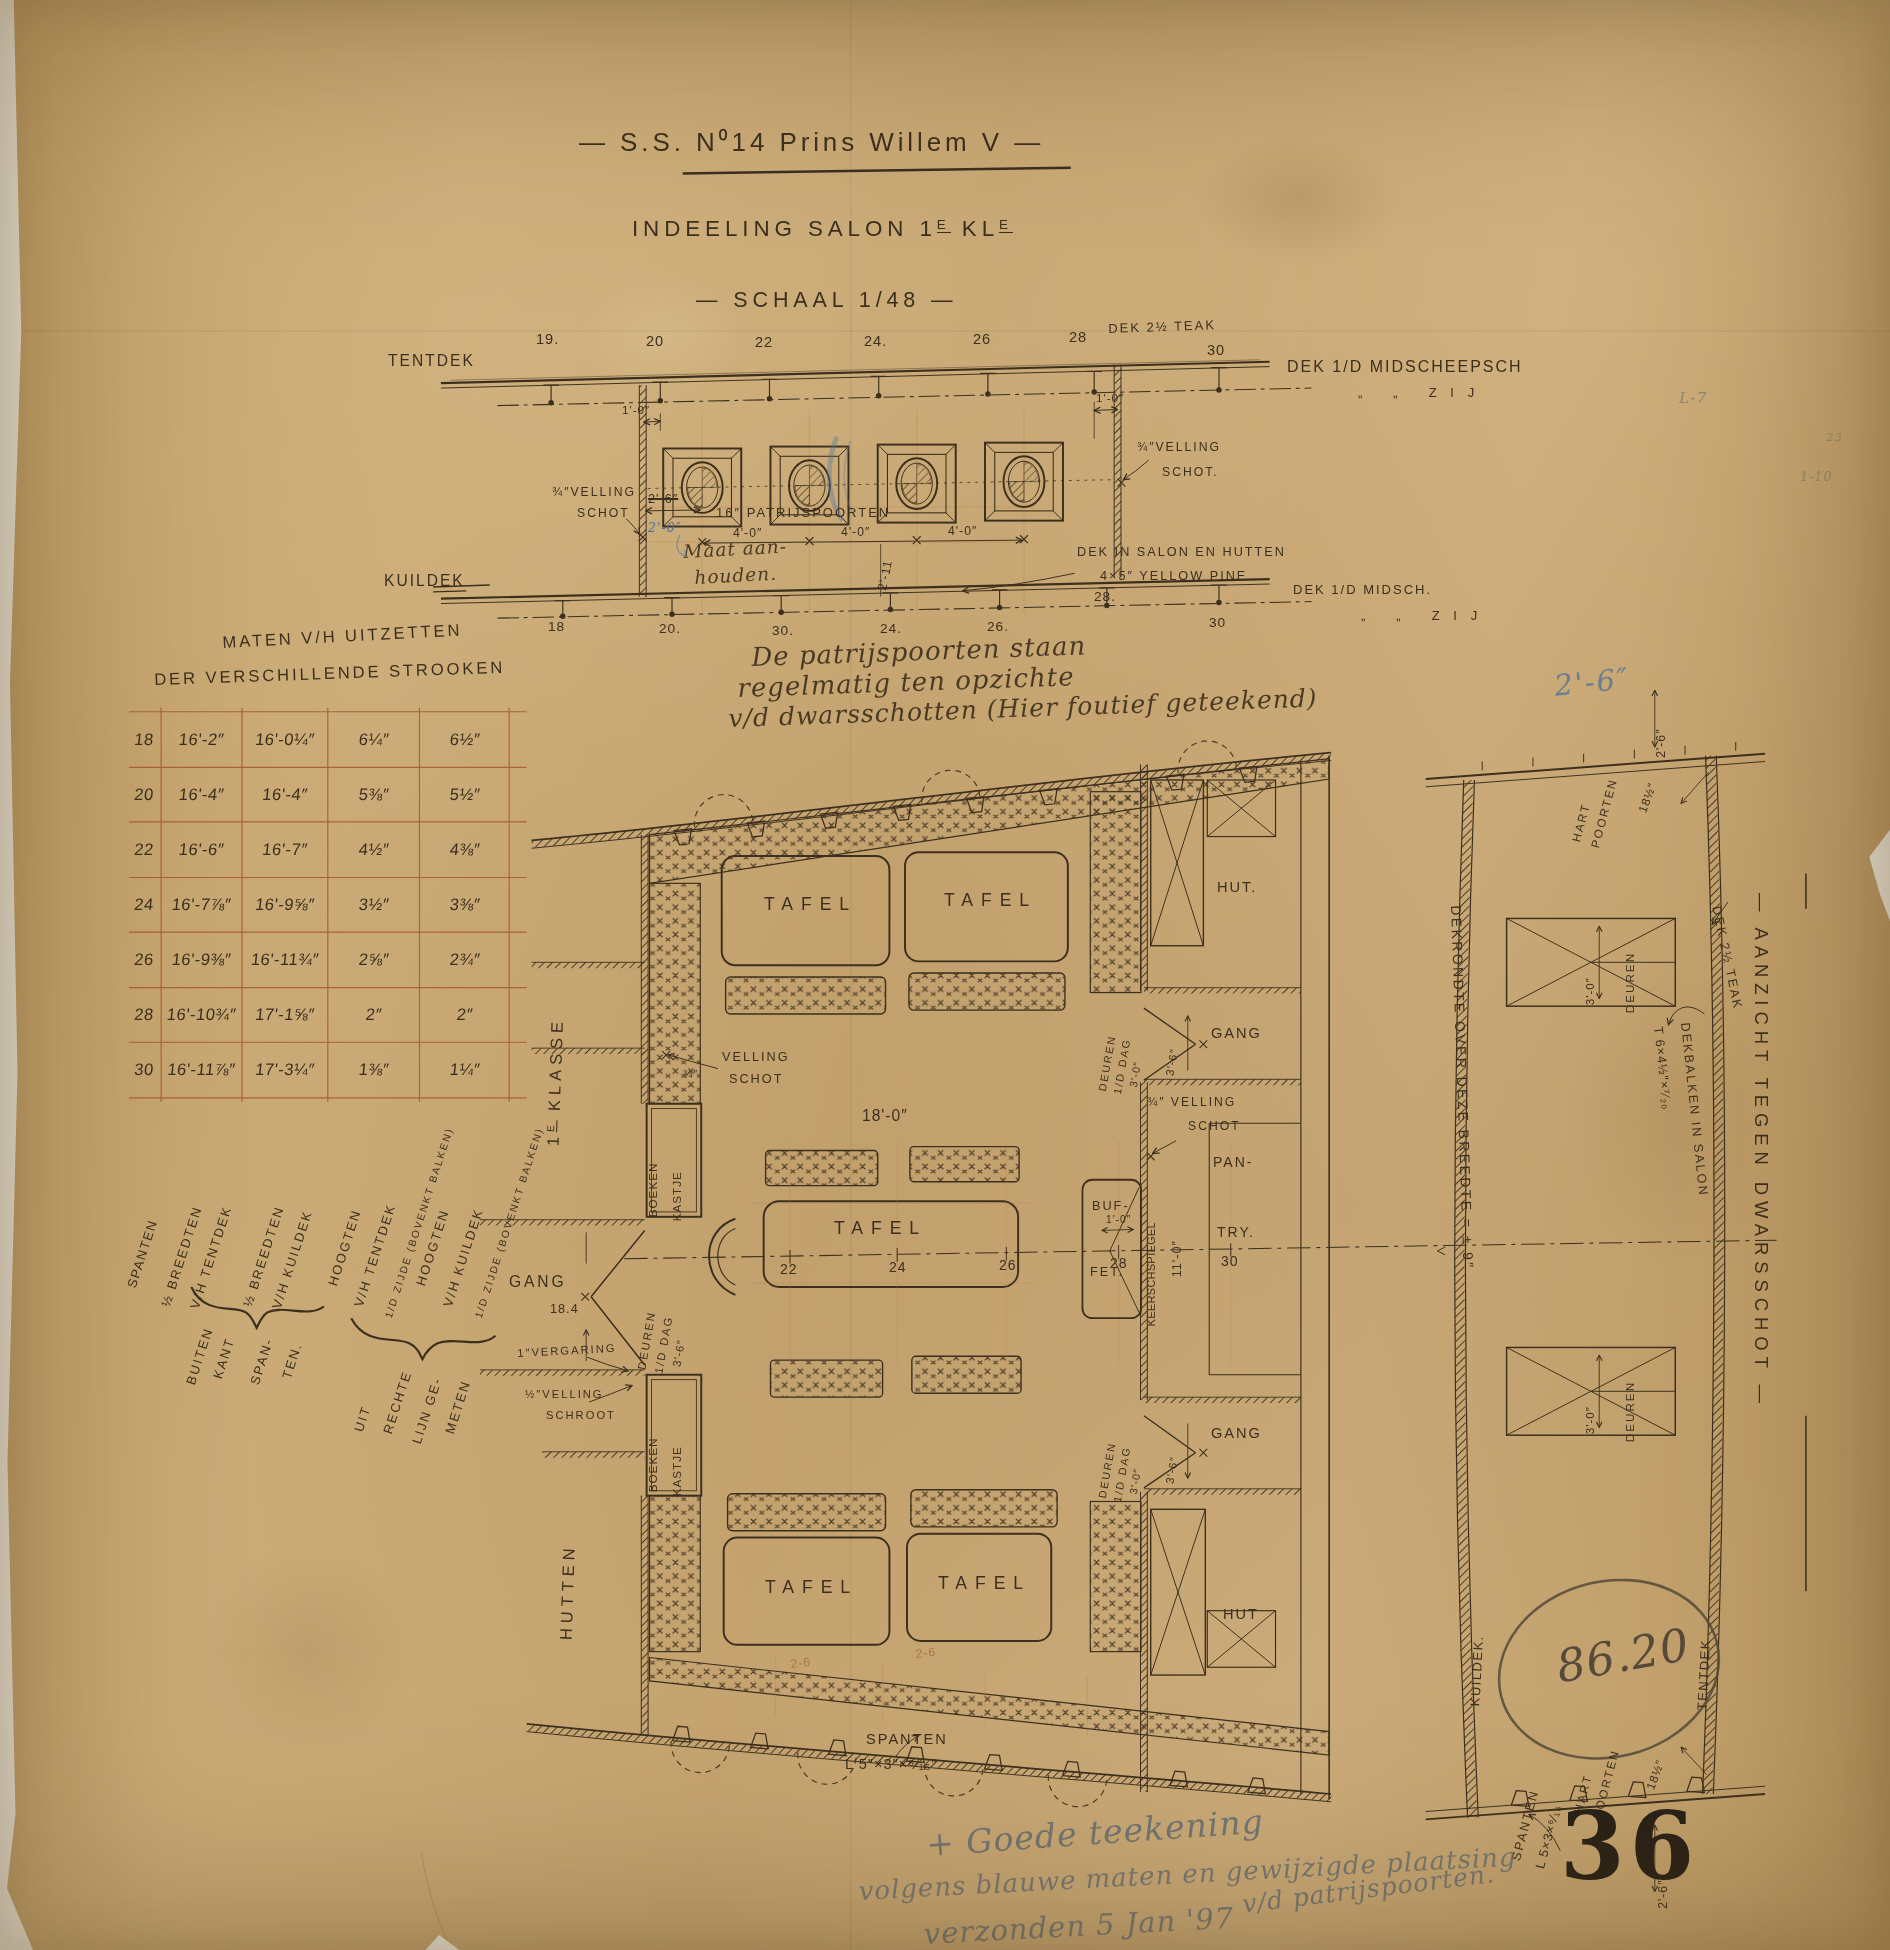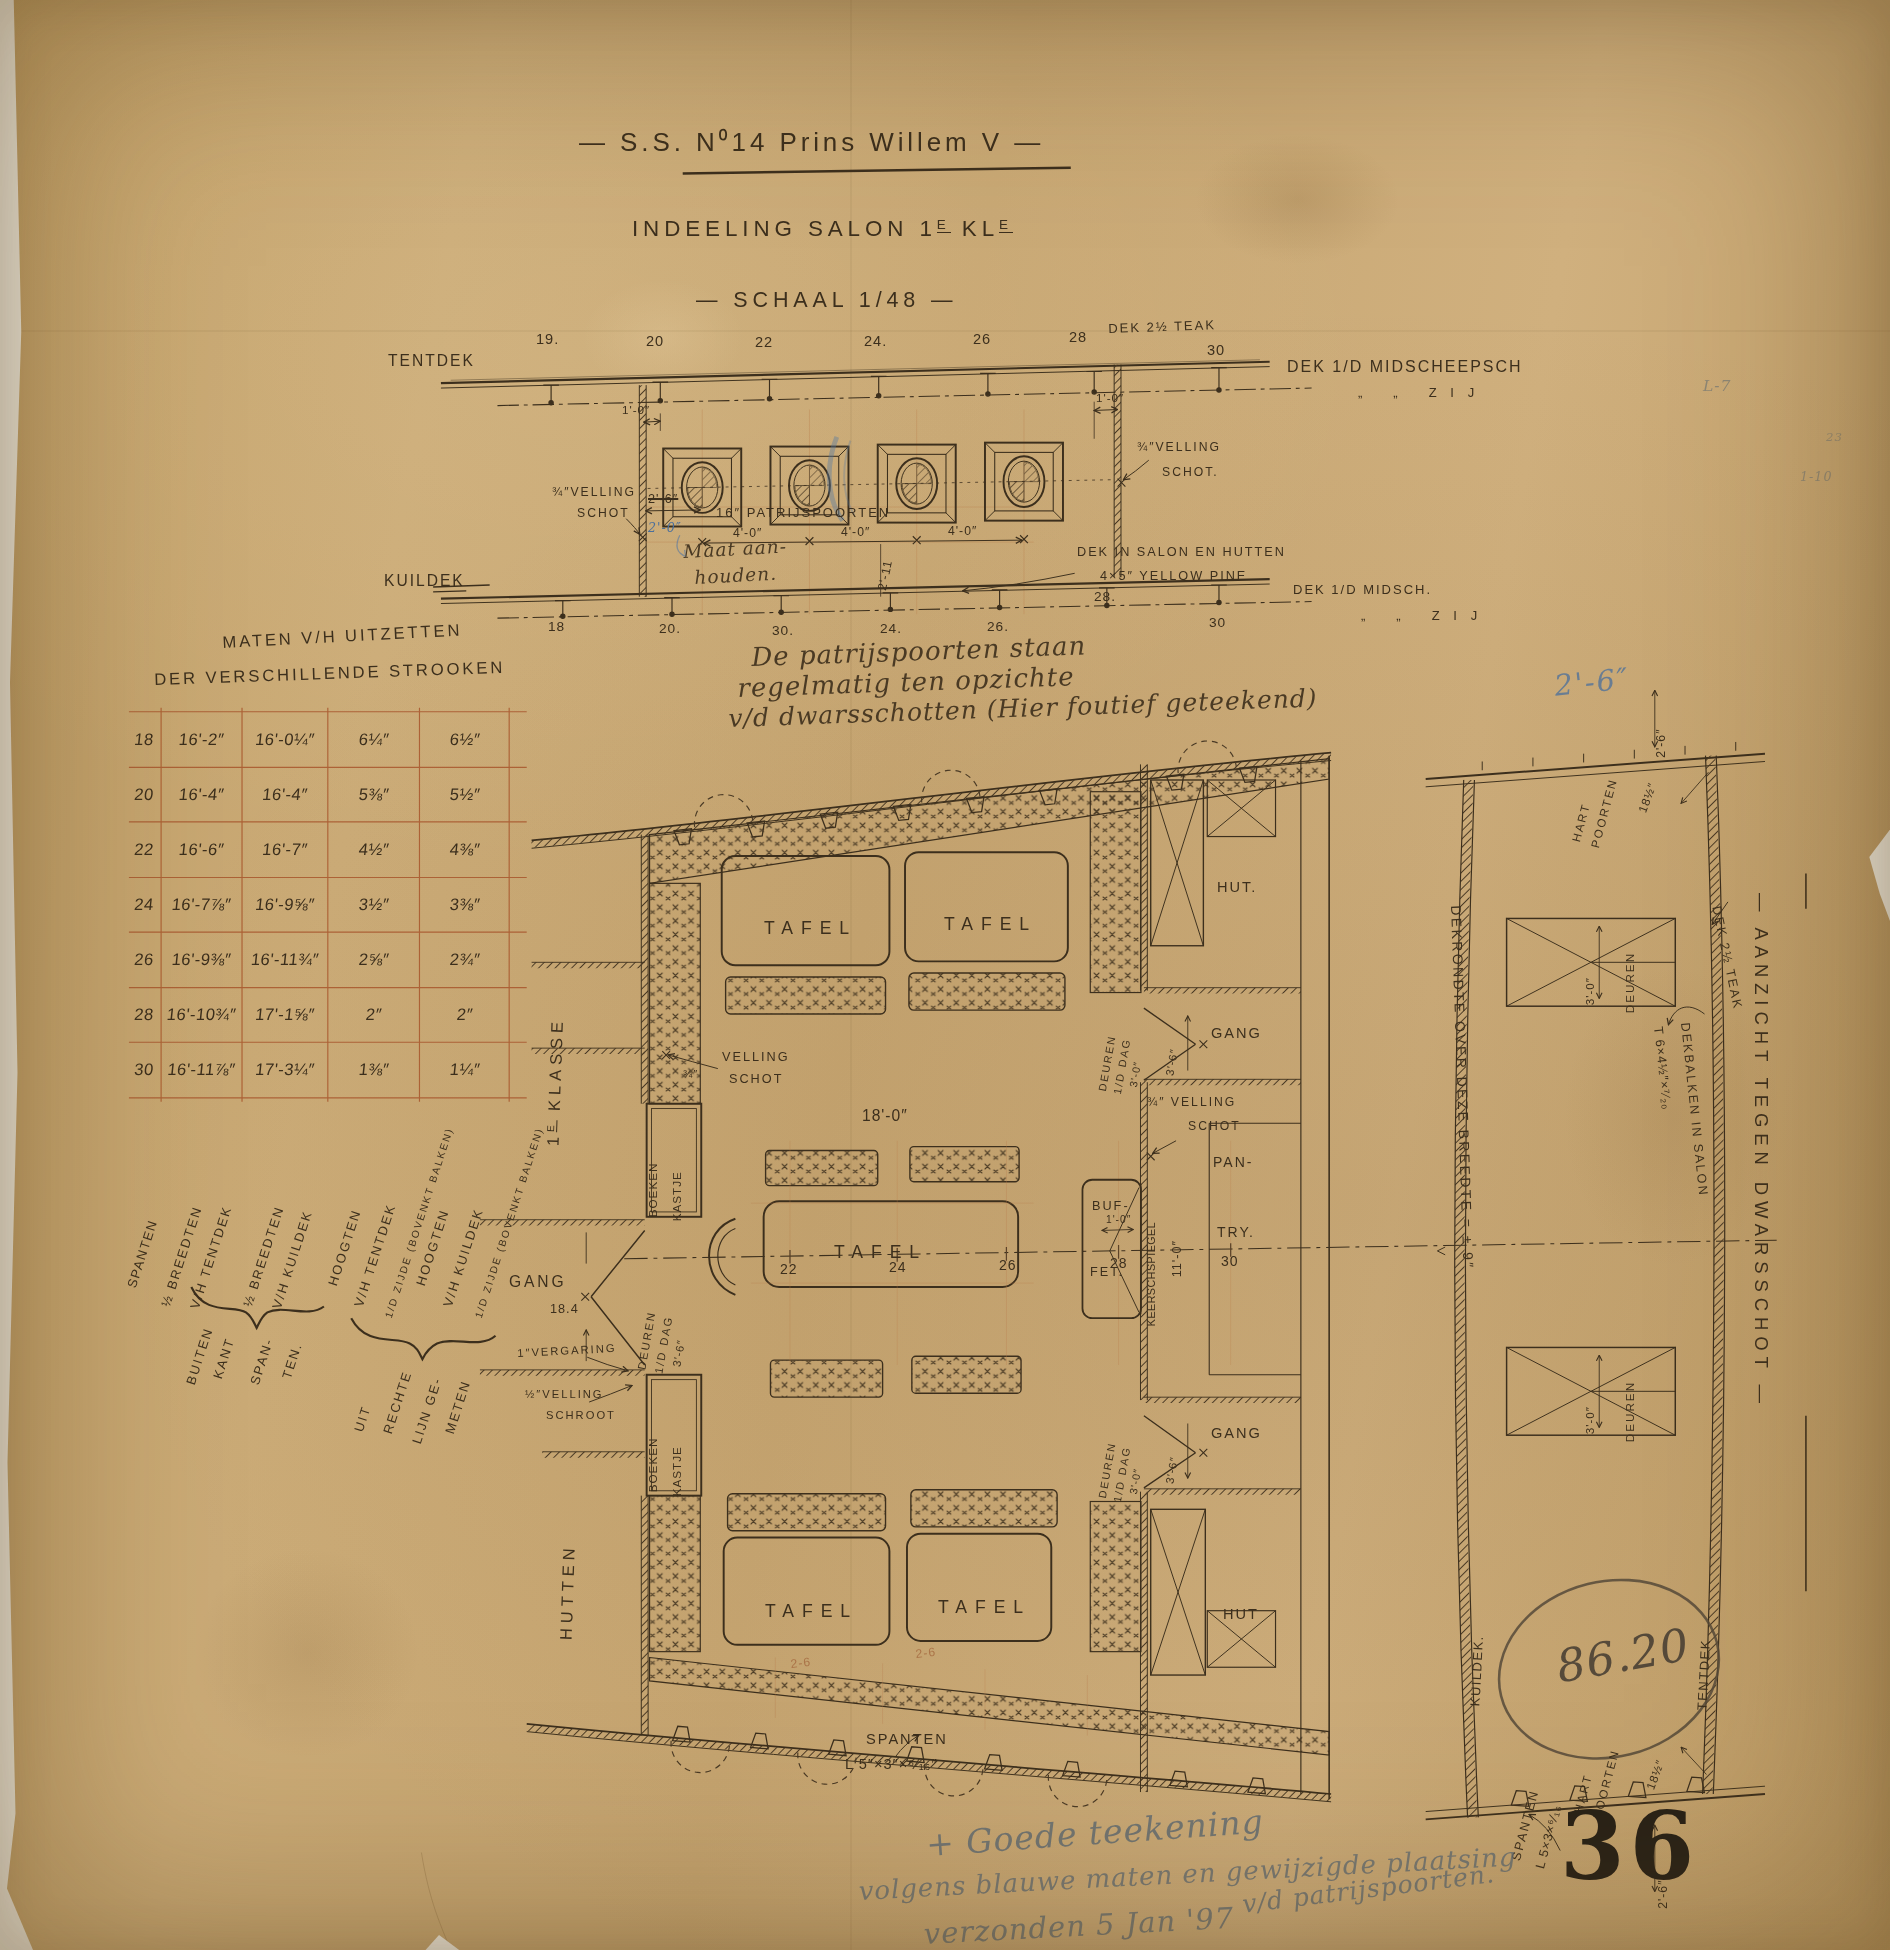--- a/index.html
+++ b/index.html
@@ -18,21 +18,21 @@
   .lbl{position:absolute;color:#3c2f1d;letter-spacing:2px;font-size:14.6px;white-space:pre;line-height:1.05;transform-origin:0 0;}
   .num{letter-spacing:1px;}
   .cellgrid{position:absolute;display:grid;}
   .cell{display:flex;align-items:center;justify-content:center;font-size:16.6px;color:#3b2e1c;transform:skewX(-6deg);letter-spacing:0.5px;white-space:pre;}
   .script{font-family:"DejaVu Serif",serif;font-style:italic;letter-spacing:1px;color:#4a3a24;}
   .pencil{font-family:"DejaVu Serif",serif;font-style:italic;color:#5d6a74;letter-spacing:1px;}
   .redp{color:#9c5a32;}
   .bluep{color:#4a6f9c;font-family:"DejaVu Serif",serif;font-style:italic;}
   .strike{text-decoration:line-through;text-decoration-thickness:2px;}
   .sup{font-size:.6em;vertical-align:.5em;border-bottom:1.5px solid currentColor;line-height:1;}
-  .tafel{font-size:17.6px;letter-spacing:.45em;width:127px;text-align:center;margin-top:24px;}
+  .tafel{font-size:17.6px;letter-spacing:.45em;width:127px;text-align:center;}
   .stamp{font-family:"DejaVu Serif",serif;font-weight:bold;font-size:93px;color:#28211732;color:#282117;letter-spacing:4.9px;}
   .ovaltx{font-size:45px;}
 </style>
 </head>
 <body>
 
 <div id="paper">
 
   <div class="stain" style="left:1151px;top:107px;width:293px;height:185px;background:radial-gradient(closest-side,rgba(110,75,30,.16),transparent 70%);"></div>
   <div class="stain" style="left:1521px;top:907px;width:302px;height:419px;background:radial-gradient(closest-side,rgba(123,88,42,.13),transparent 72%);"></div>
@@ -533,21 +533,21 @@
   <div class="lbl" style="left:1523px;top:1849px;font-size:12.7px;transform:rotate(-75deg);transform-origin:0 100%;">SPANTEN</div>
   <div class="lbl num" style="left:1547px;top:1857px;font-size:12.7px;transform:rotate(-75deg);transform-origin:0 100%;">L 5×3×⁶⁄₁₆</div>
   <div class="lbl" style="left:1771px;top:893px;font-size:18.5px;letter-spacing:5.9px;transform:rotate(90deg);transform-origin:0 0;">— AANZICHT TEGEN DWARSSCHOT —</div>
 
   <div class="lbl pencil ovaltx" style="left:1553px;top:1644px;transform:rotate(-10deg);color:#564a3a;">86.20</div>
   <div class="lbl stamp" style="left:1560px;top:1798px;">36</div>
   <div class="lbl pencil" style="left:925px;top:1828px;font-size:33px;opacity:.8;transform:rotate(-4deg);">+ Goede teekening</div>
   <div class="lbl pencil" style="left:858px;top:1878px;font-size:26px;opacity:.75;transform:rotate(-3deg);">volgens blauwe maten en gewijzigde plaatsing</div>
   <div class="lbl pencil" style="left:923px;top:1919px;font-size:29px;opacity:.75;transform:rotate(-3deg);">verzonden 5 Jan '97</div>
   <div class="lbl pencil" style="left:1241px;top:1892px;font-size:25px;opacity:.75;transform:rotate(-7deg);">v/d patrijspoorten.</div>
-  <div class="lbl pencil" style="left:1679px;top:378px;font-size:15.6px;opacity:.55;margin-left:24px;">L-7</div>
+  <div class="lbl pencil" style="left:1679px;top:390px;font-size:15.6px;opacity:.55;">L-7</div>
   <div class="lbl pencil" style="left:1826px;top:431px;font-size:11.7px;opacity:.45;">23</div>
   <div class="lbl pencil" style="left:1800px;top:470px;font-size:12.7px;opacity:.5;">1-10</div>
 
   <div class="tear" style="left:0;top:0;width:25px;height:1950px;clip-path:polygon(0 0,55% 0,85% 17%,40% 35%,70% 55%,30% 75%,62% 93%,0 100%);"></div>
   <div class="tear" style="left:0;top:1872px;width:33px;height:78px;clip-path:polygon(0 0,100% 100%,0 100%);"></div>
   <div class="tear" style="left:1867px;top:829px;width:23.4px;height:93px;clip-path:polygon(100% 0,10% 30%,55% 70%,100% 100%);"></div>
   <div class="tear" style="left:425px;top:1935px;width:35px;height:15.6px;clip-path:polygon(40% 0,100% 100%,0 100%);"></div>
 
 </div>
 

